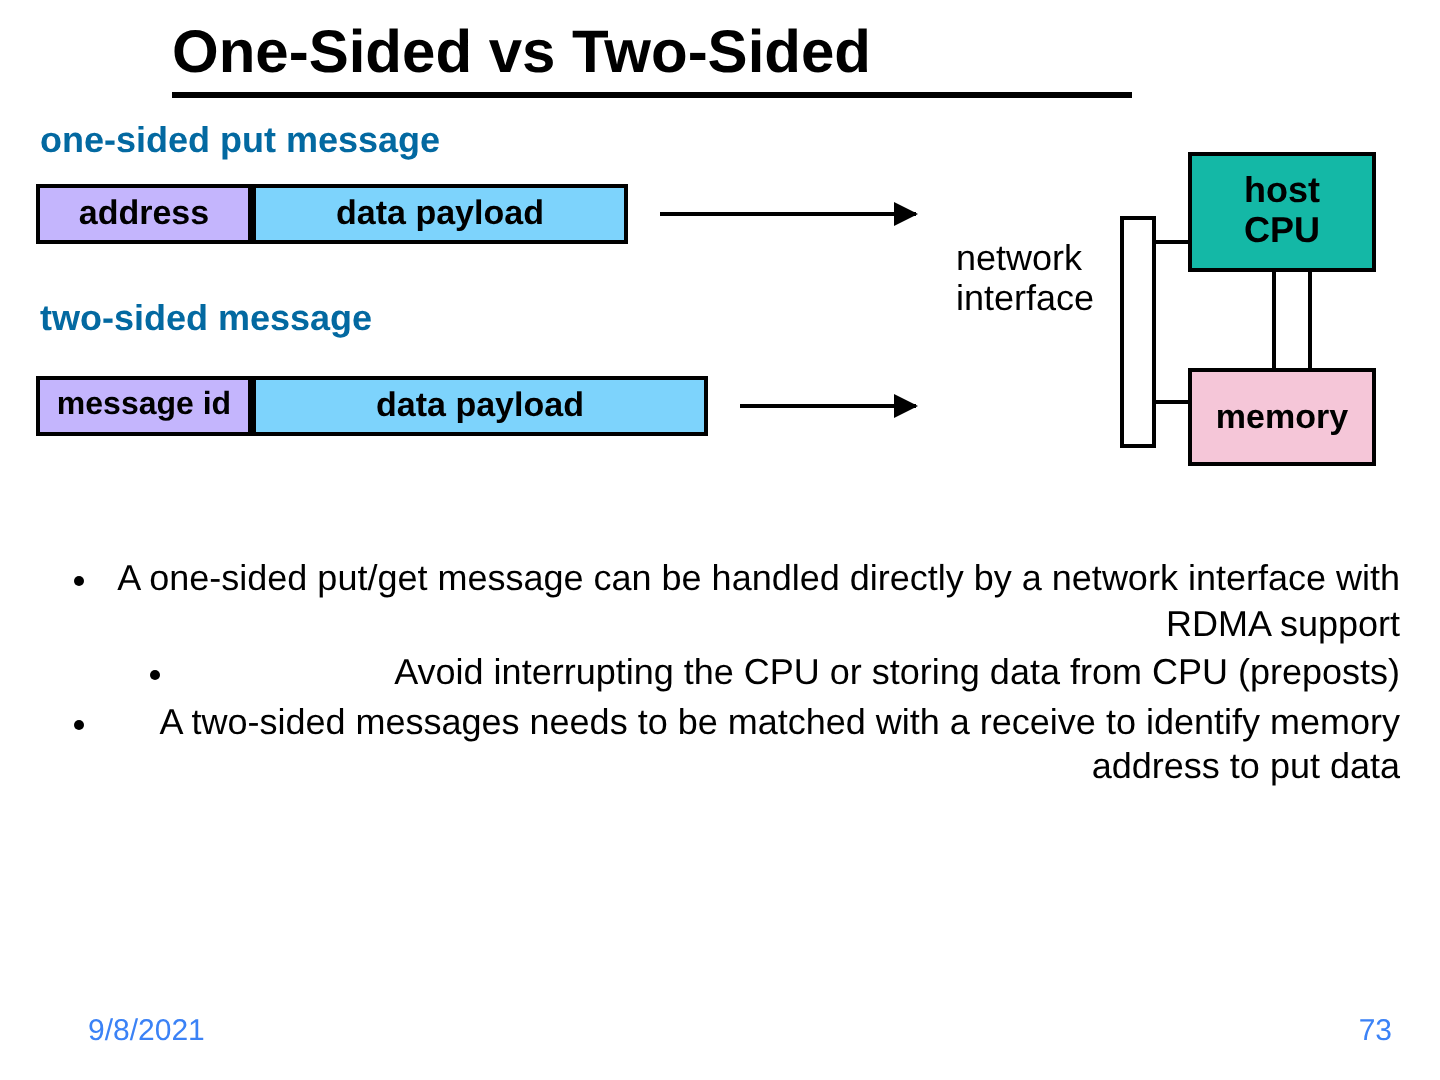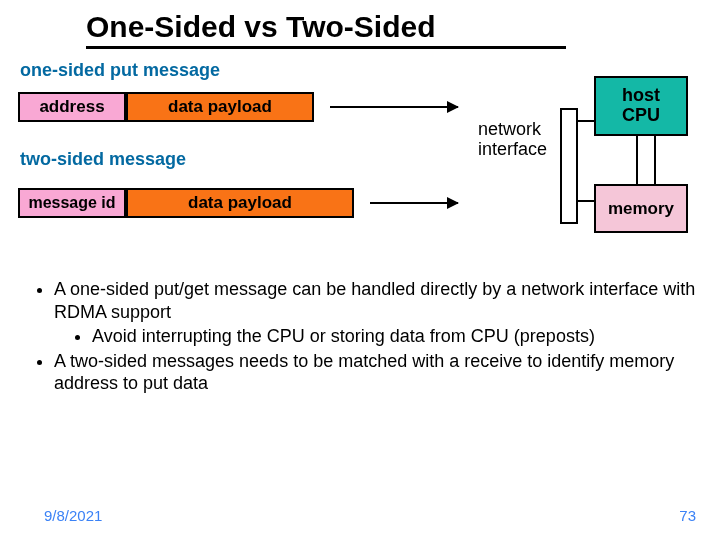--- a/index.html
+++ b/index.html
@@ -37,22 +37,22 @@
   .box {
     position: absolute;
     border: 2px solid #000;
     font-size: 16px;
     text-align: center;
     display: flex;
     align-items: center;
     justify-content: center;
     font-weight: bold;
   }
-  .tan { background: #f9a8d4; }
-  .blue { background: #f97316; }
+  .tan { background: #c4b5fd; }
+  .blue { background: #7dd3fc; }
   .yellow { background: #14b8a6; }
   .pink { background: #f5c6d8; }
 
   .arrow {
     position: absolute;
     height: 2px;
     background: #000;
   }
   .arrow::after {
     content: "";
@@ -69,21 +69,21 @@
     position: absolute;
     left: 30px;
     top: 278px;
     width: 670px;
     font-size: 18px;
     line-height: 1.25;
     color: #000;
   }
   .bullets ul { list-style: disc; padding-left: 24px; }
   .bullets ul ul { list-style: disc; padding-left: 38px; }
-  .bullets li { margin-bottom: 2px; }
+  .bullets li { margin-bottom: 2px; text-align: right; }
 
   .footer {
     position: absolute;
     bottom: 16px;
     font-size: 15px;
     color: #3b82f6;
   }
   .footer.left { left: 44px; }
   .footer.center { left: 0; width: 720px; text-align: center; }
   .footer.right { right: 24px; }

